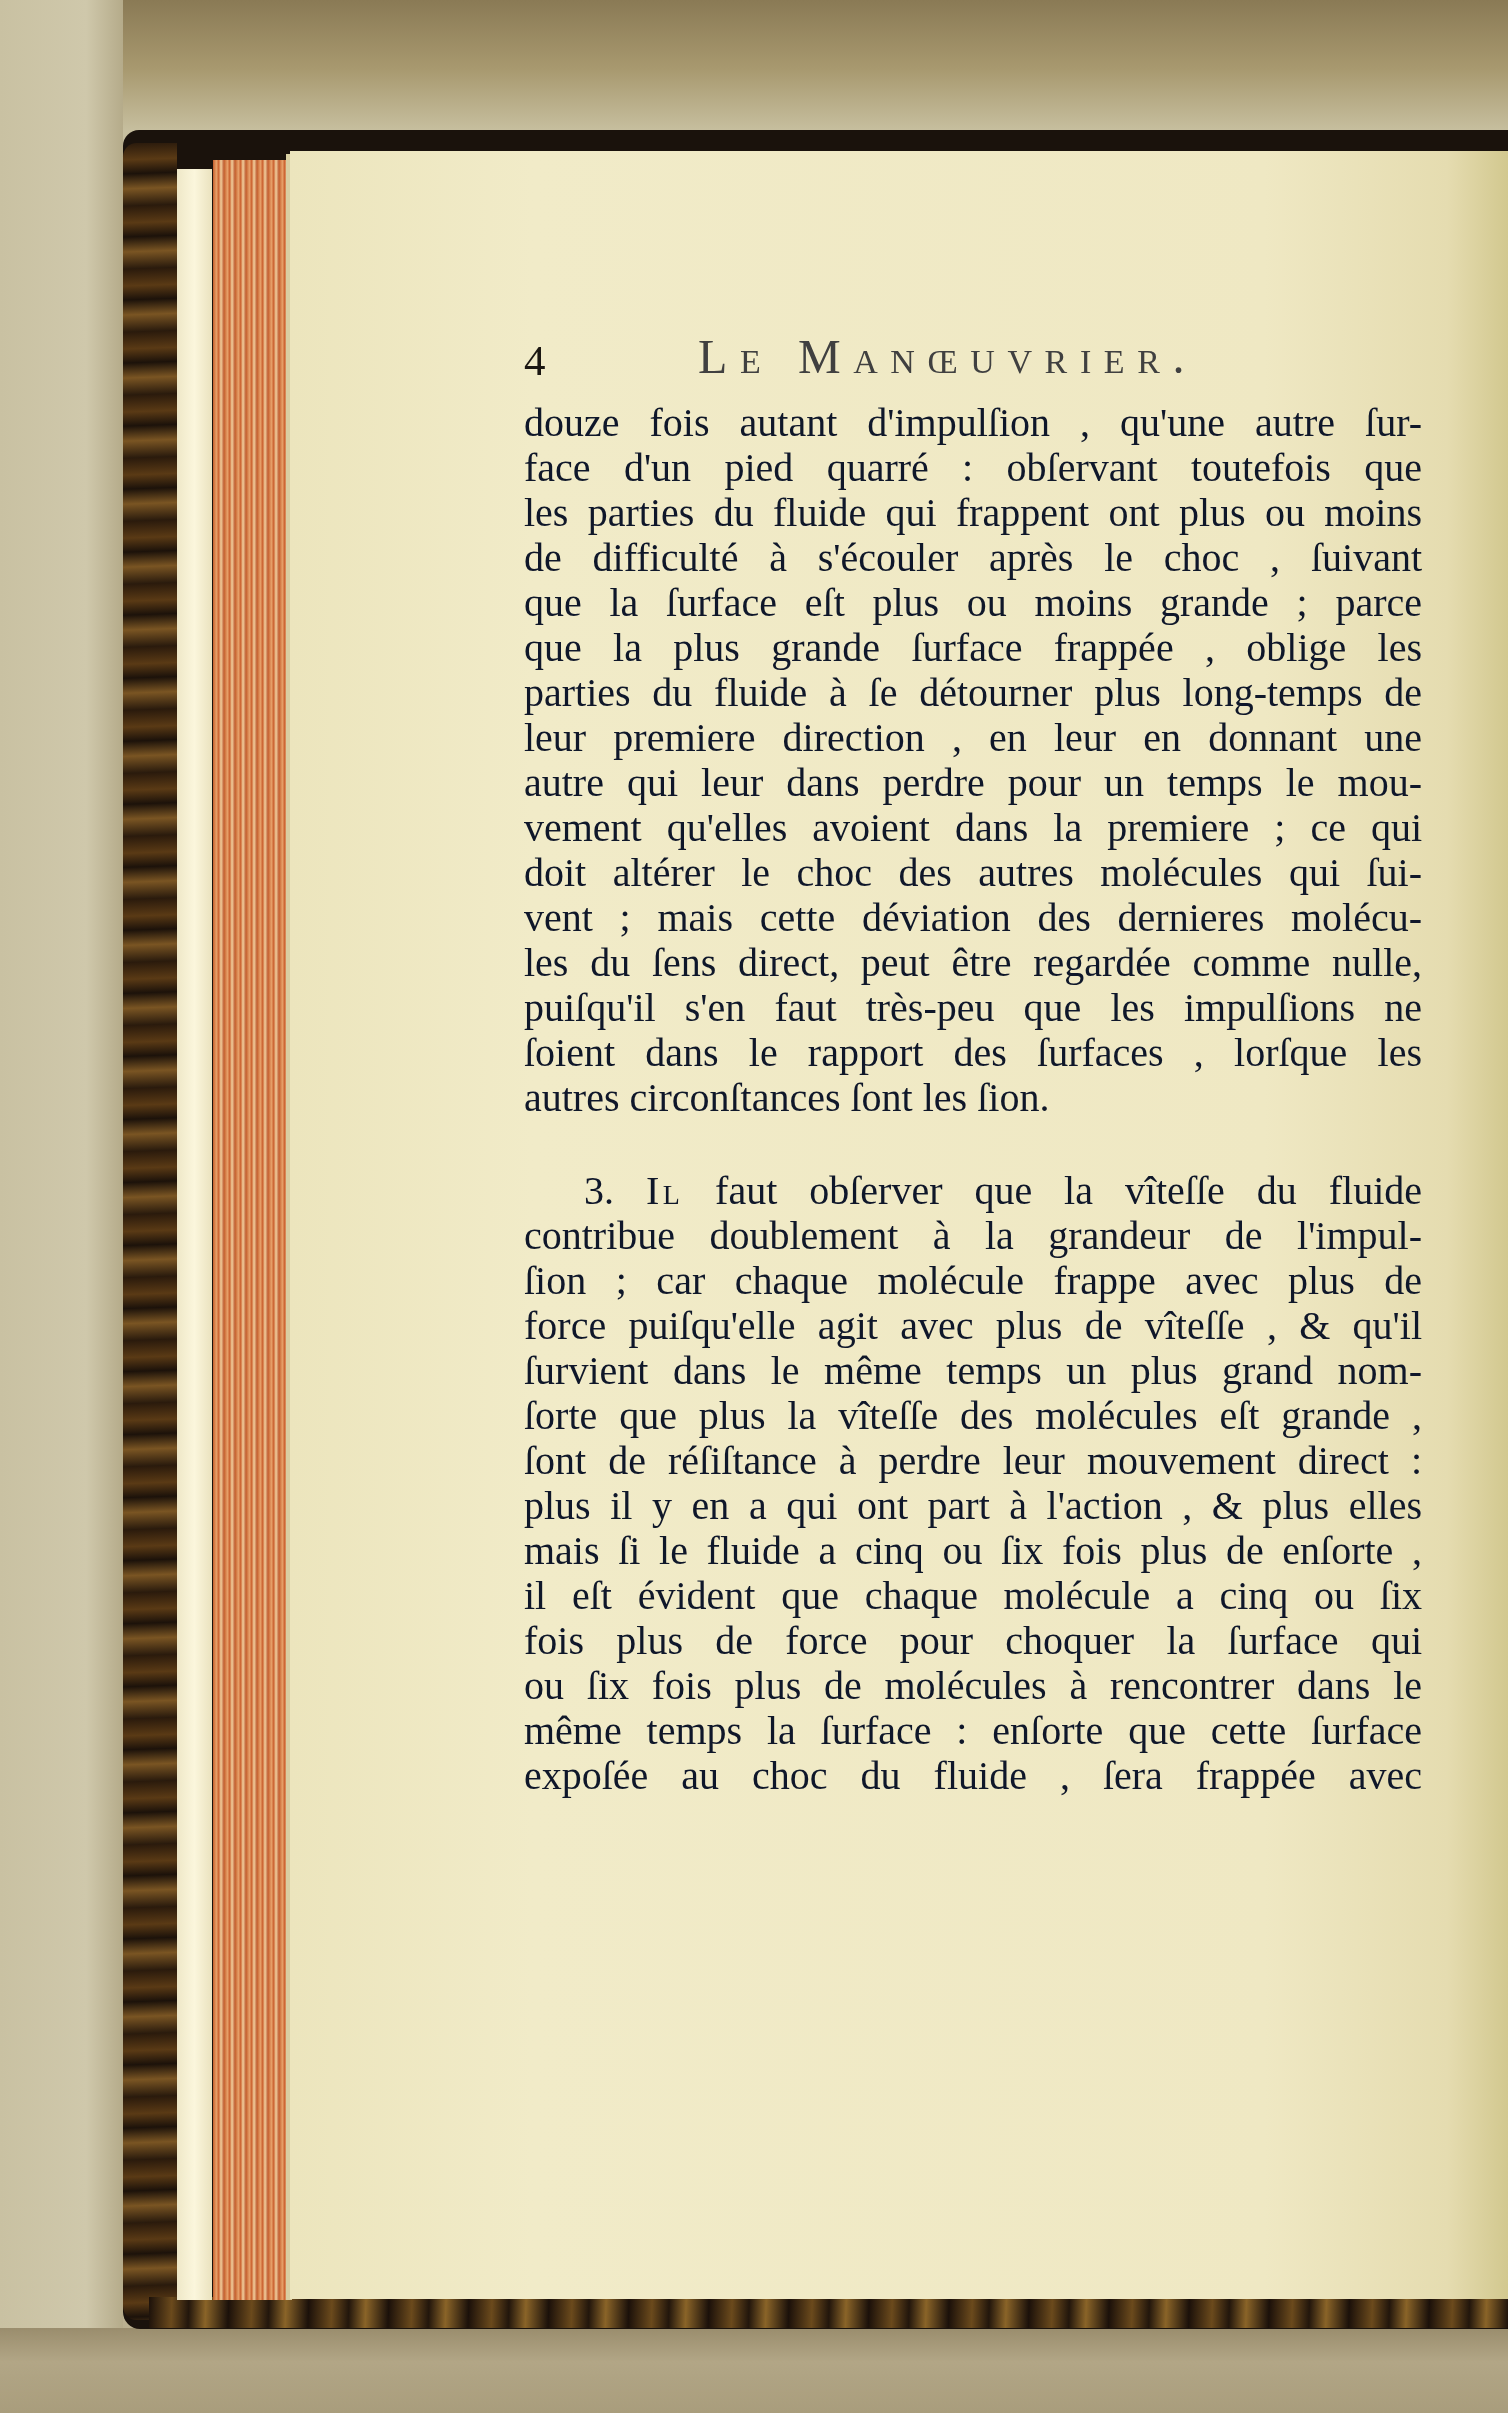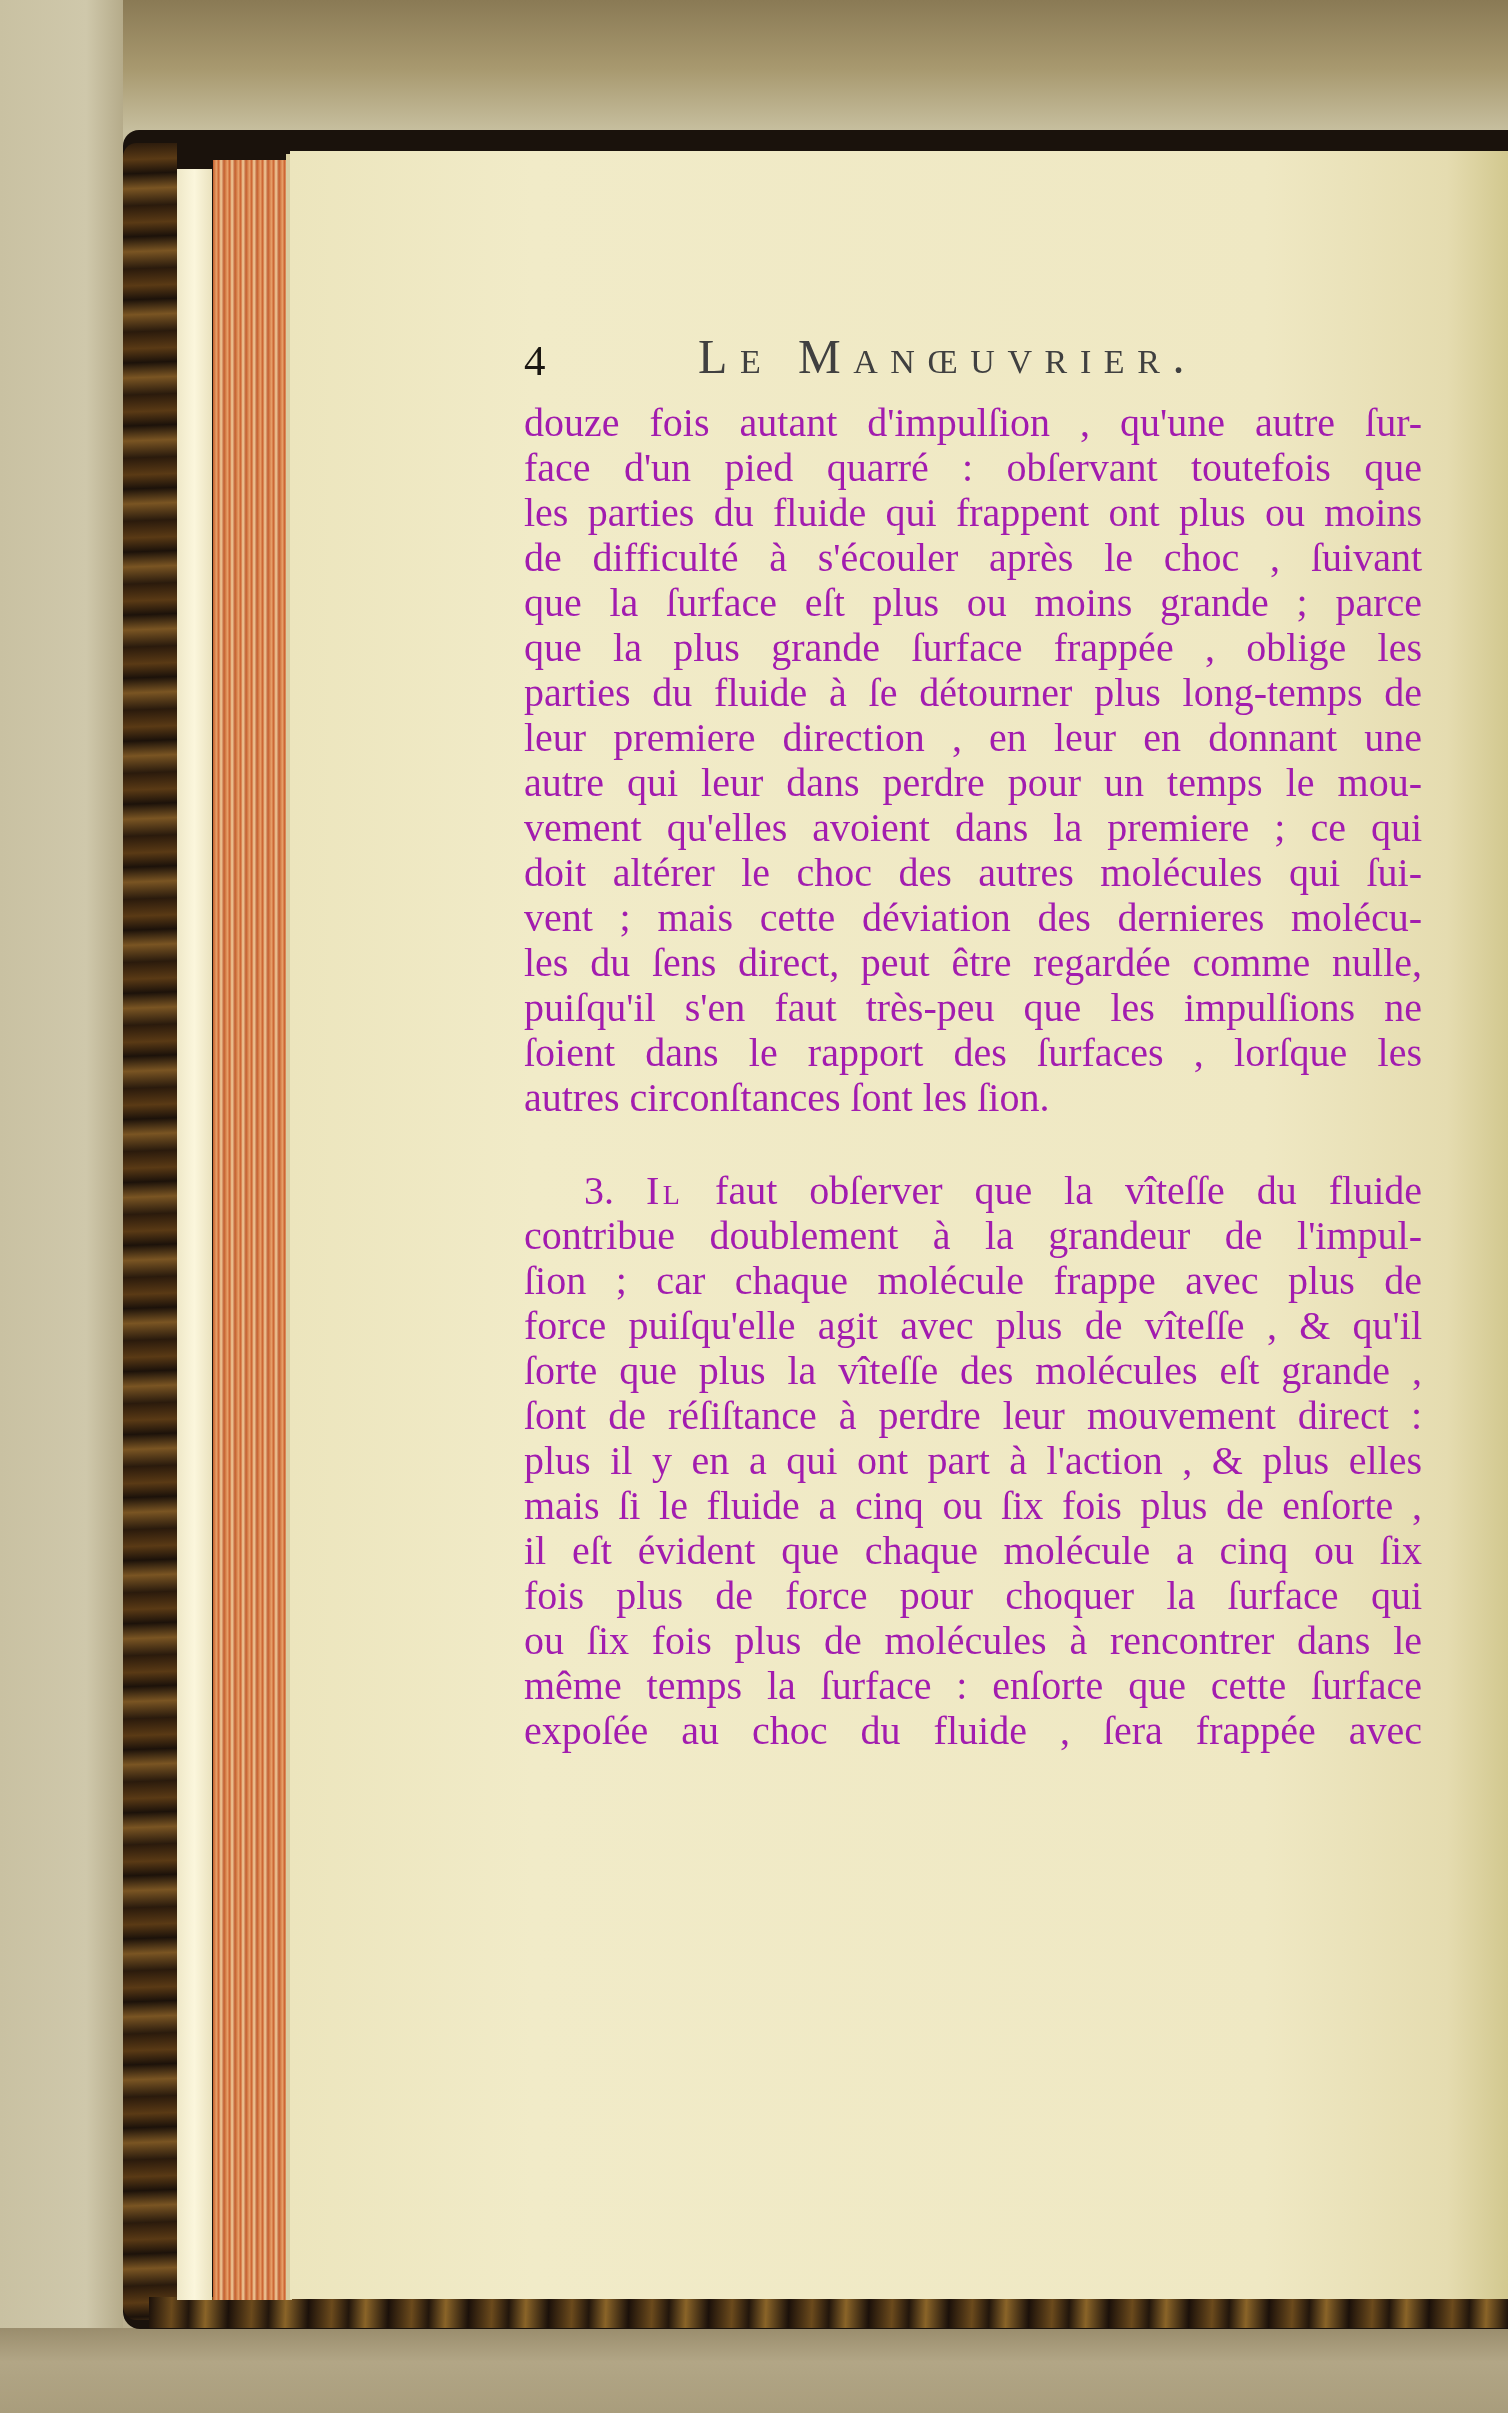--- a/index.html
+++ b/index.html
@@ -52,21 +52,21 @@
   }
   .page-number {
     position:absolute; left:0; top:6.9px; font-size:43px; color:#1b1712;
   }
   .running-title {
     position:absolute; left:174px; top:0; font-size:48px; color:#404040;
     letter-spacing:12.6px; font-variant:small-caps;
   }
   .text-block {
     position:absolute; left:524px; width:898px;
-    font-size:40px; color:#a21caf; line-height:45px;
+    font-size:40px; color:#0f172a; line-height:45px;
   }
   .line {
     display:block; white-space:nowrap; text-align:justify; text-align-last:justify;
     height:45px;
   }
   .line.last { text-align-last:left; }
   .line.indent { padding-left:60px; }
   .smallcap { font-variant:small-caps; letter-spacing:3.4px; }
 </style>
 </head>
@@ -104,20 +104,21 @@
   <span class="line">puiſqu'il s'en faut très-peu que les impulſions ne</span>
   <span class="line">ſoient dans le rapport des ſurfaces , lorſque les</span>
   <span class="line last">autres circonſtances ſont les ſion.</span>
 </div>
 
 <div class="text-block" style="top:1148px;margin-top:20px;">
   <span class="line indent"><span>3.</span> <span class="smallcap">Il</span> <span>faut obſerver que la vîteſſe du fluide</span></span>
   <span class="line">contribue doublement à la grandeur de l'impul-</span>
   <span class="line">ſion ; car chaque molécule frappe avec plus de</span>
   <span class="line">force puiſqu'elle agit avec plus de vîteſſe , &amp; qu'il</span>
+  <span class="line">ſurvient dans le même temps un plus grand nom-</span>
   <span class="line">ſorte que plus la vîteſſe des molécules eſt grande ,</span>
   <span class="line">ſont de réſiſtance à perdre leur mouvement direct :</span>
   <span class="line">plus il y en a qui ont part à l'action , &amp; plus elles</span>
   <span class="line">mais ſi le fluide a cinq ou ſix fois plus de enſorte ,</span>
   <span class="line">il eſt évident que chaque molécule a cinq ou ſix</span>
   <span class="line">fois plus de force pour choquer la ſurface qui</span>
   <span class="line">ou ſix fois plus de molécules à rencontrer dans le</span>
   <span class="line">même temps la ſurface : enſorte que cette ſurface</span>
   <span class="line">expoſée au choc du fluide , ſera frappée avec</span>
 </div>

